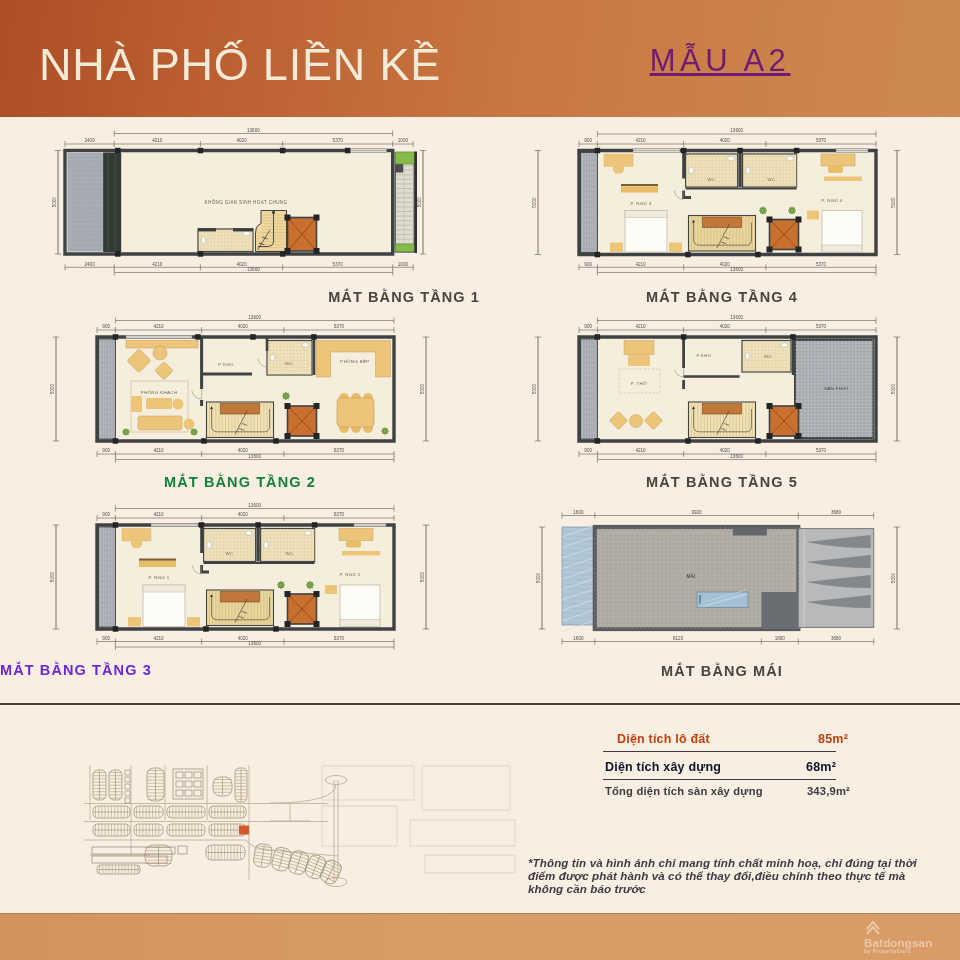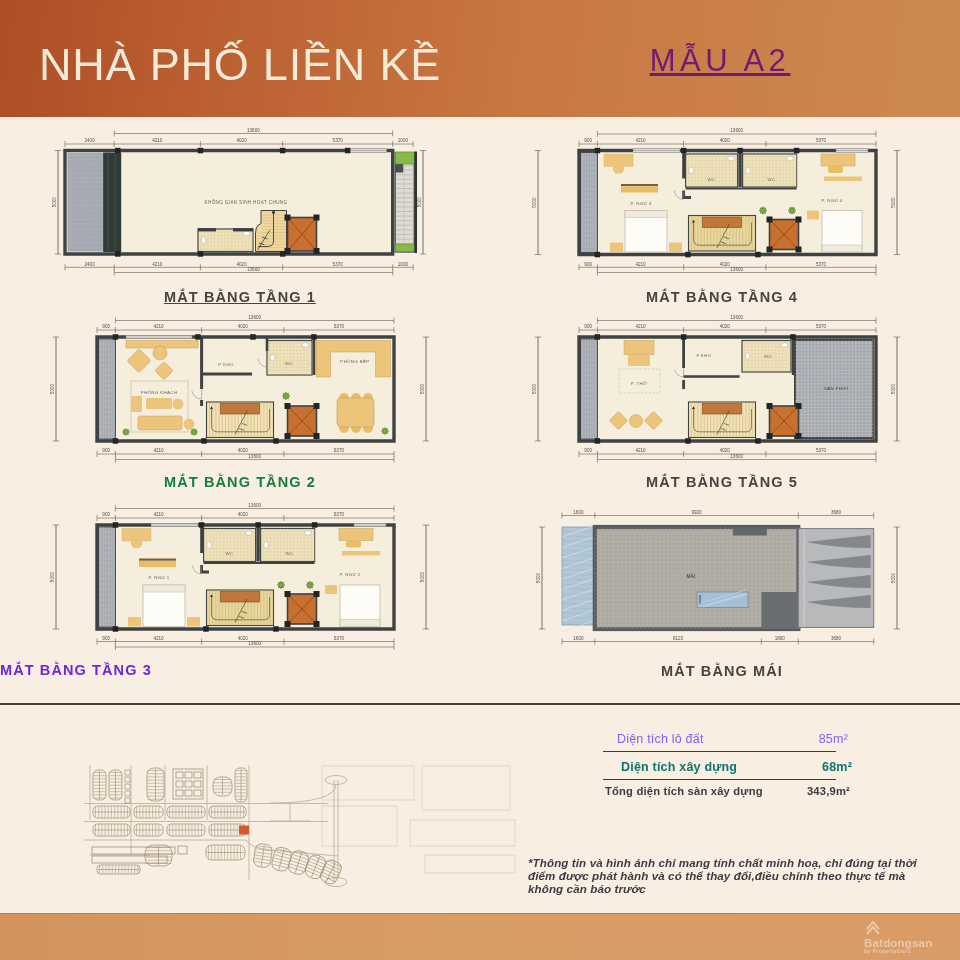--- a/index.html
+++ b/index.html
@@ -735,21 +735,21 @@
 <rect x="798.3" y="528.6" width="75.4" height="98.8" fill="#b8b9bb" stroke="#77797c" stroke-width="1.0"></rect>
 <path d="M806.3 542.0 L870.7 535.0 L870.7 548.0 Q836.0 548.0 806.3 542.0 Z" fill="#84878b"></path>
         <path d="M806.3 562.0 L870.7 555.0 L870.7 568.0 Q836.0 568.0 806.3 562.0 Z" fill="#84878b"></path>
         <path d="M806.3 582.0 L870.7 575.0 L870.7 588.0 Q836.0 588.0 806.3 582.0 Z" fill="#84878b"></path>
         <path d="M806.3 602.0 L870.7 595.0 L870.7 608.0 Q836.0 608.0 806.3 602.0 Z" fill="#84878b"></path>
 <path d="M804.3 529.0 V627.0" stroke="#c9cacc" stroke-width="1.2"></path>
 </g>
 </g>
   </svg>
 
-<div class="abs" style="left:0px;top:289px;width:480px;text-align:center;font-size:14.5px;letter-spacing:1.1px;color:#4a4440;font-weight:600;text-decoration:underline;">MẮT BẰNG TẦNG 1</div>
+<div class="abs" style="left:0px;top:289px;width:480px;text-align:right;font-size:14.5px;letter-spacing:1.1px;color:#4a4440;font-weight:600;">MẮT BẰNG TẦNG 1</div>
 
 <div class="abs" style="left:482px;top:289px;width:480px;text-align:center;font-size:14.5px;letter-spacing:1.1px;color:#4a4440;font-weight:600;">MẮT BẰNG TẦNG 4</div>
 
 <div class="abs" style="left:0px;top:474px;width:480px;text-align:center;font-size:14.5px;letter-spacing:1.1px;color:#15803d;font-weight:600;">MẮT BẰNG TẦNG 2</div>
 
 <div class="abs" style="left:482px;top:474px;width:480px;text-align:center;font-size:14.5px;letter-spacing:1.1px;color:#4a4440;font-weight:600;">MẮT BẰNG TẦNG 5</div>
 
 <div class="abs" style="left:0px;top:662px;width:480px;text-align:left;font-size:14.5px;letter-spacing:1.1px;color:#6d28d9;font-weight:600;">MẮT BẰNG TẦNG 3</div>
 
 <div class="abs" style="left:482px;top:663px;width:480px;text-align:center;font-size:14.5px;letter-spacing:1.1px;color:#4a4440;font-weight:600;">MẮT BẰNG MÁI</div>
@@ -1037,25 +1037,25 @@
         <path d="M0.5 5.7 H16.5" stroke="#a89878" stroke-width="0.55"></path>
         <path d="M0.5 8.9 H16.5" stroke="#a89878" stroke-width="0.55"></path>
         <path d="M0.5 12.1 H16.5" stroke="#a89878" stroke-width="0.55"></path>
         <path d="M0.5 15.3 H16.5" stroke="#a89878" stroke-width="0.55"></path>
         <path d="M0.5 18.5 H16.5" stroke="#a89878" stroke-width="0.55"></path>
         <path d="M8.5 1 V22" stroke="#97876f" stroke-width="0.6"></path>
       </g>
 </g>
   </svg>
 
-<div class="abs" style="left:605px;top:732px;width:231px;font-size:12.5px;font-weight:normal;color:#8b5cf6;letter-spacing:0.2px;padding-left:12px;">
+<div class="abs" style="left:605px;top:732px;width:231px;font-size:12.5px;font-weight:bold;color:#c2410c;letter-spacing:0.2px;padding-left:12px;">
 <span>Diện tích lô đất</span><span style="float:right">85m²</span></div>
 <div class="abs" style="left:603px;top:751px;width:233px;border-top:1.5px solid #3d3b42;"></div>
 
-<div class="abs" style="left:605px;top:760px;width:231px;font-size:12.5px;font-weight:bold;color:#0f766e;letter-spacing:0.2px;margin-left:16px;">
+<div class="abs" style="left:605px;top:760px;width:231px;font-size:12.5px;font-weight:bold;color:#0f172a;letter-spacing:0.2px;">
 <span>Diện tích xây dựng</span><span style="float:right">68m²</span></div>
 <div class="abs" style="left:603px;top:779px;width:233px;border-top:1.5px solid #3d3b42;"></div>
 
 <div class="abs" style="left:605px;top:785px;width:245px;font-size:11.2px;white-space:nowrap;letter-spacing:0px;font-weight:bold;color:#3d3b42;letter-spacing:0.2px;">
 <span>Tổng diện tích sàn xây dựng</span><span style="float:right">343,9m²</span></div>
 
 <div class="abs" style="left:528px;top:856px;font-size:11.6px;font-style:italic;color:#3f3b44;line-height:13px;font-weight:bold;letter-spacing:0.1px;white-space:nowrap;">*Thông tin và hình ảnh chỉ mang tính chất minh hoạ, chỉ đúng tại thời<br>điểm được phát hành và có thể thay đổi,điều chỉnh theo thực tế mà<br>không cần báo trước</div>
 
 <div class="abs" style="left:864px;top:916px;color:rgba(255,255,255,0.45);font-size:11.5px;font-weight:bold;letter-spacing:0.2px;">
 <svg width="18" height="20" viewBox="0 0 18 20" style="float:left;margin-right:3px;margin-top:1px">

